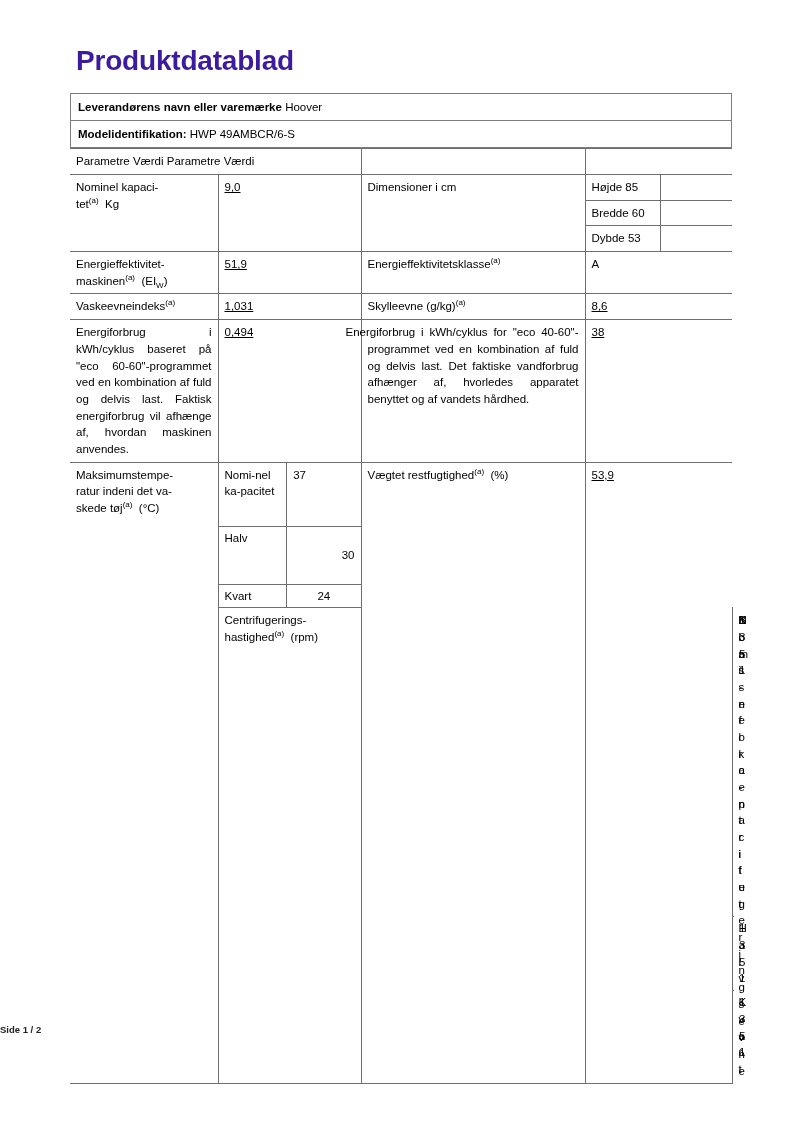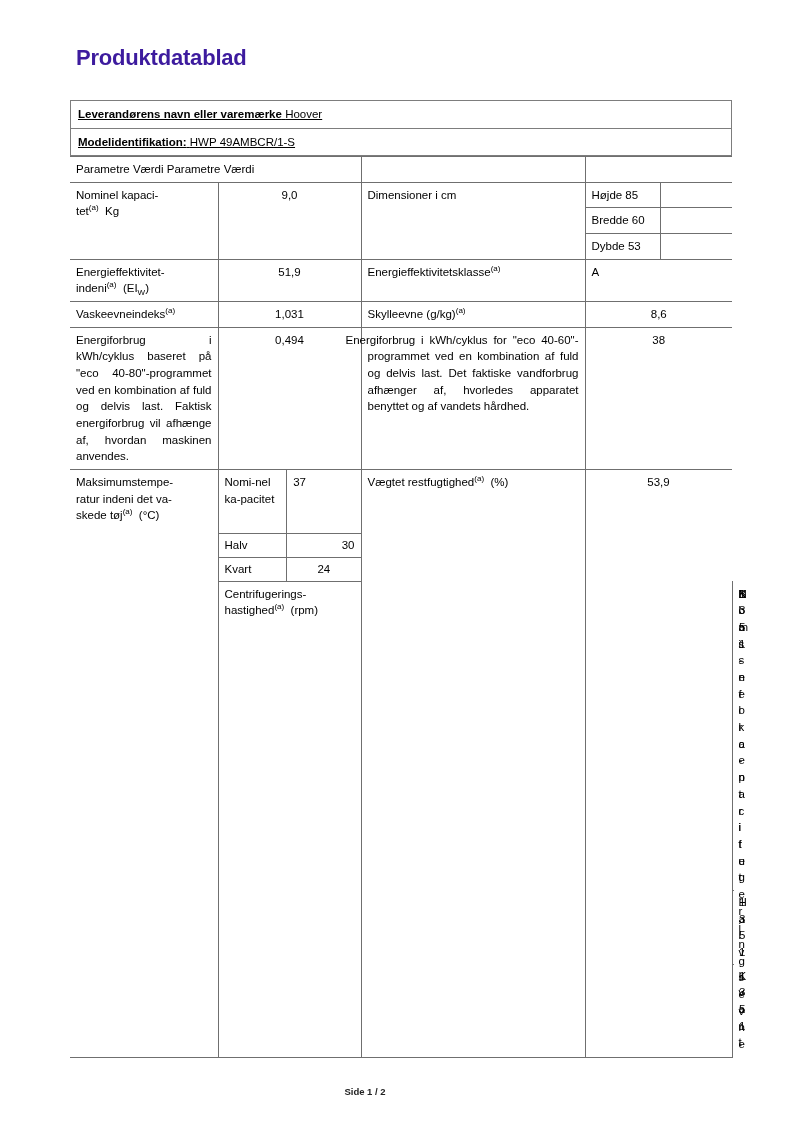--- a/index.html
+++ b/index.html
@@ -16,43 +16,42 @@
   }
   .page {
     position: absolute;
     left: 70px;
     top: 40px;
     width: 662px;
   }
 
   
   .doc-title {
-    font-size: 22px;
+    font-size: 28px;
     font-weight: bold;
     color: #3d1b9e;
     letter-spacing: -0.2px;
-    margin: 0 0 30px 0;
+    margin: 0 0 16px 0;
     padding: 6px 0 0 6px;
     line-height: 1.1;
   }
 
   
   table.sheet {
     width: 100%;
     border-collapse: collapse;
     table-layout: fixed;
     font-size: 11.5px;
     line-height: 1.42;
   }
   table.sheet td {
     border: 1px solid #7d7d7d;
     padding: 5px 7px;
     vertical-align: top;
     word-wrap: break-word;
-    text-decoration: underline;
   }
 
   .intro {
     font-size: 11.7px;
     line-height: 1.5;
     padding: 2px 7px 9px 7px;
     border-bottom: 1px solid #7d7d7d;
   }
   .lead { font-weight: bold; }
 
@@ -73,37 +72,37 @@
     line-height: 1.45;
     margin-top: 0;
   }
   table.grid td {
     border: 1px solid #6f6f6f;
     padding: 4px 6px;
     vertical-align: top;
     word-wrap: break-word;
     overflow-wrap: break-word;
   }
-  .num { text-align: center; }
+  .num { text-align: left; text-decoration: underline; }
   .just { text-align: justify; text-align-last: left; }
   .hang {
     padding-left: 26px;
     text-indent: -22px;
   }
   sup { font-size: 8px; vertical-align: super; line-height: 0; }
   sub { font-size: 8px; vertical-align: sub; line-height: 0; }
   .no-left { border-left: 0 !important; margin-left: 46px; }
   .no-right { border-right: 0 !important; }
 
   
   .footer {
     position: absolute;
-    left: 0; top: 1086px;
+    left: 0; top: 1024px;
     width: 802px;
-    text-align: center;
+    text-align: left;
     padding-right: 72px;
     font-size: 9.5px;
     font-weight: bold;
     color: #222;
     font-family: "Liberation Sans", sans-serif;
   }
 </style>
 </head>
 <body>
 
@@ -116,21 +115,21 @@
     <tbody>
       <tr class="row-simple">
         <td>
           <span class="lead">Leverandørens navn eller varemærke</span>
           <span>Hoover</span>
         </td>
       </tr>
       <tr class="row-simple">
         <td>
           <span class="lead">Modelidentifikation:</span>
-          <span>HWP 49AMBCR/1-S</span>
+          <span>HWP 49AMBCR/6-S</span>
         </td>
       </tr>
     </tbody>
   </table>
 
   <table class="grid">
     <colgroup>
       <col style="width:148px">
       <col style="width:143px">
       <col style="width:224px">
@@ -160,42 +159,42 @@
         <td class="no-right"></td>
       </tr>
       <tr>
         <td>Dybde 53</td>
         <td class="no-right"></td>
       </tr>
 
       <tr>
         <td class="no-left">
           <span>Energieffektivitet-</span><br>
-          <span>indeni</span><sup>(a)</sup>&nbsp;&nbsp;<span>(EI</span><sub>W</sub><span>)</span>
+          <span>maskinen</span><sup>(a)</sup>&nbsp;&nbsp;<span>(EI</span><sub>W</sub><span>)</span>
         </td>
         <td class="num">51,9</td>
         <td>
           <span>Energieffektivitetsklasse</span><sup>(a)</sup>
         </td>
         <td colspan="2" class="no-right">A</td>
       </tr>
 
       <tr>
         <td class="no-left">
           <span>Vaskeevneindeks</span><sup>(a)</sup>
         </td>
         <td class="num">1,031</td>
         <td>
           <span>Skylleevne (g/kg)</span><sup>(a)</sup>
         </td>
         <td colspan="2" class="num no-right">8,6</td>
       </tr>
 
       <tr>
-        <td class="no-left just">Energiforbrug i kWh/cyklus baseret på "eco 40-80"-programmet ved en kombination af fuld og delvis last. Faktisk energiforbrug vil afhænge af, hvordan maskinen anvendes.</td>
+        <td class="no-left just">Energiforbrug i kWh/cyklus baseret på "eco 60-60"-programmet ved en kombination af fuld og delvis last. Faktisk energiforbrug vil afhænge af, hvordan maskinen anvendes.</td>
         <td class="num" style="vertical-align:top">0,494</td>
         <td class="hang just">Energiforbrug i kWh/cyklus for "eco 40-60"-programmet ved en kombination af fuld og delvis last. Det faktiske vandforbrug afhænger af, hvorledes apparatet benyttet og af vandets hårdhed.</td>
         <td colspan="2" class="num no-right">38</td>
       </tr>
 
       <tr>
         <td rowspan="3" class="no-left">
           <span>Maksimumstempe-</span><br>
           <span>ratur indeni det va-</span><br>
           <span>skede tøj</span><sup>(a)</sup>&nbsp;&nbsp;<span>(°C)</span>
@@ -206,21 +205,21 @@
                 <col style="width:48%">
                 <col style="width:52%">
               </colgroup>
             <tbody>
                 <tr>
               <td style="border:0;border-bottom:1px solid #6f6f6f;border-right:1px solid #6f6f6f;padding:4px 6px;vertical-align:top;height:64px">Nomi-nel ka-pacitet</td>
               <td style="border:0;border-bottom:1px solid #6f6f6f;padding:4px 6px;text-align:left;vertical-align:top">37</td>
             </tr>
             <tr>
               <td style="border:0;border-bottom:1px solid #6f6f6f;border-right:1px solid #6f6f6f;padding:3px 6px">Halv</td>
-              <td style="border:0;border-bottom:1px solid #6f6f6f;padding:3px 6px;text-align:right">30</td>
+              <td style="border:0;border-bottom:1px solid #6f6f6f;padding:20px 6px;text-align:right">30</td>
             </tr>
             <tr>
               <td style="border:0;border-right:1px solid #6f6f6f;padding:3px 6px">Kvart</td>
               <td style="border:0;padding:3px 6px;text-align:center">24</td>
             </tr>
           </tbody>
             </table>
         </td>
         <td rowspan="3">
           <span>Vægtet restfugtighed</span><sup>(a)</sup>&nbsp;&nbsp;<span>(%)</span>

